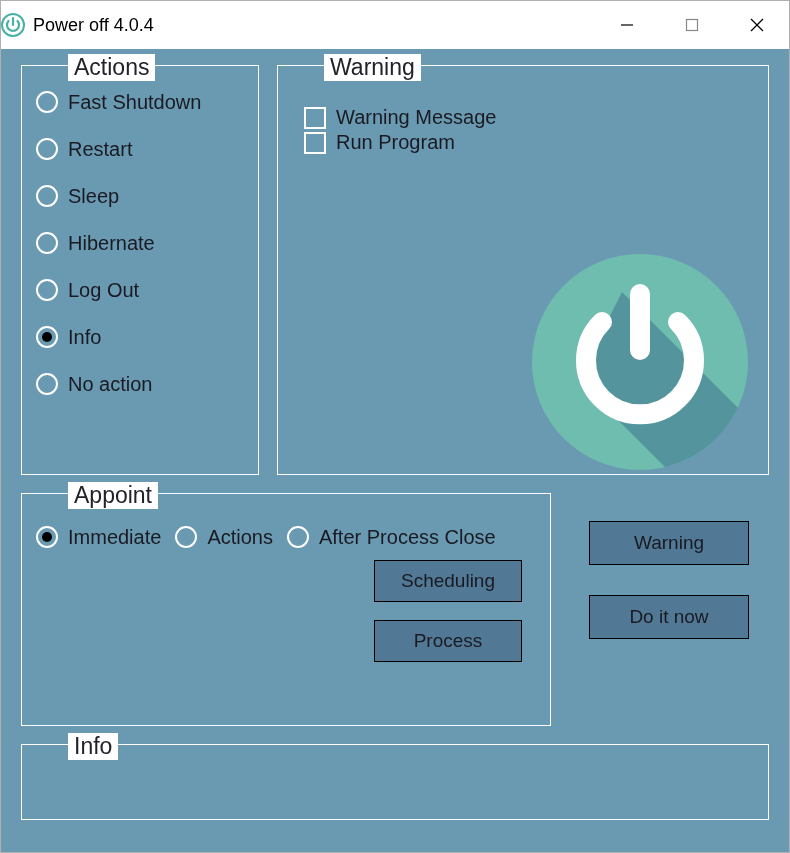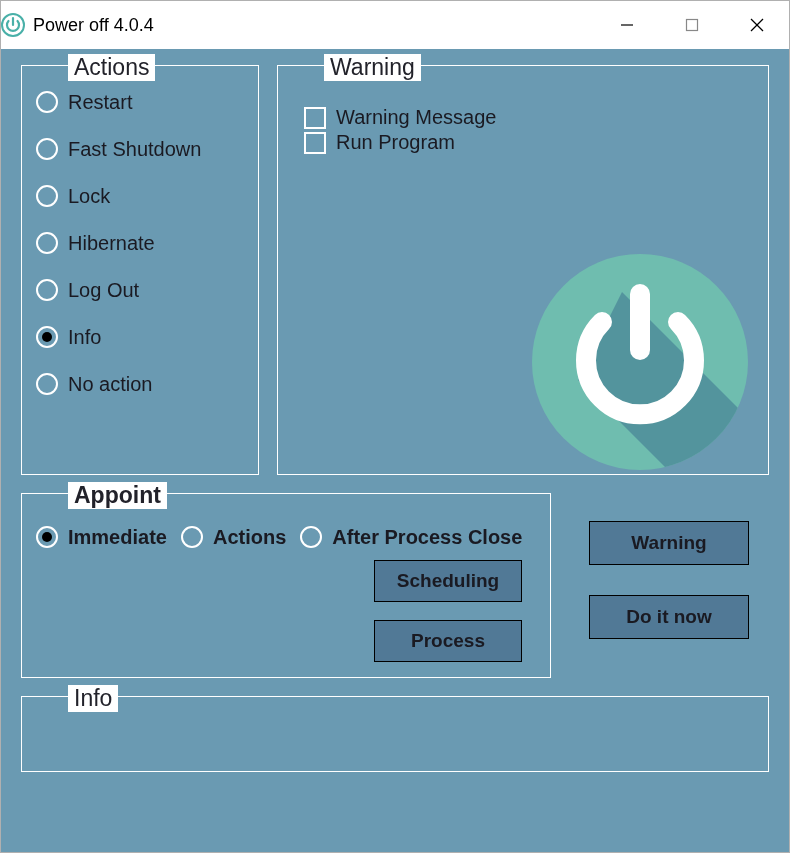--- a/index.html
+++ b/index.html
@@ -153,22 +153,21 @@
   .power-logo {
     position: absolute;
     right: 18px;
     bottom: 2px;
     width: 220px;
     height: 220px;
   }
   .mid-row {
     display: flex;
     gap: 18px;
-    height: 185px;
-    font-weight: bold;
+    height: 233px;
   }
   .appoint-box {
     width: 530px;
     padding-top: 18px;
     position: relative;
   }
   .appoint-radios {
     display: flex;
     flex-direction: row;
     gap: 14px;
@@ -233,29 +232,29 @@
 
   <div class="client">
 
     <div class="top-row">
 
       <div class="groupbox actions-box">
         <span class="legend">Actions</span>
 
         <div class="radio-row">
           <span class="radio"></span>
+          <span class="radio-label">Fast Shutdown</span>
+        </div>
+        <div class="radio-row">
+          <span class="radio"></span>
           <span class="radio-label">Restart</span>
         </div>
         <div class="radio-row">
           <span class="radio"></span>
-          <span class="radio-label">Fast Shutdown</span>
-        </div>
-        <div class="radio-row">
-          <span class="radio"></span>
-          <span class="radio-label">Lock</span>
+          <span class="radio-label">Sleep</span>
         </div>
         <div class="radio-row">
           <span class="radio"></span>
           <span class="radio-label">Hibernate</span>
         </div>
         <div class="radio-row">
           <span class="radio"></span>
           <span class="radio-label">Log Out</span>
         </div>
         <div class="radio-row">

